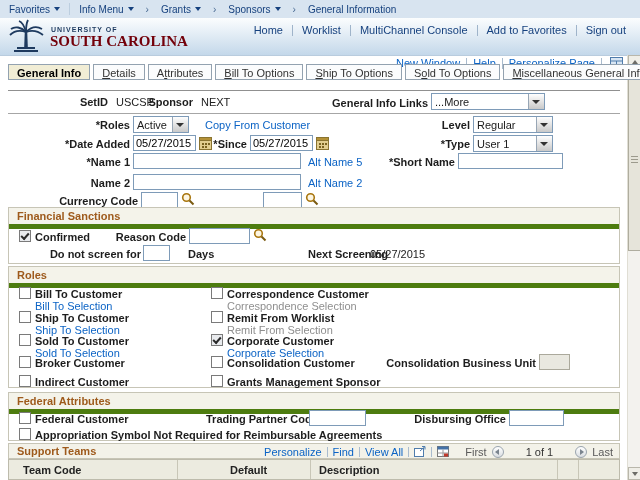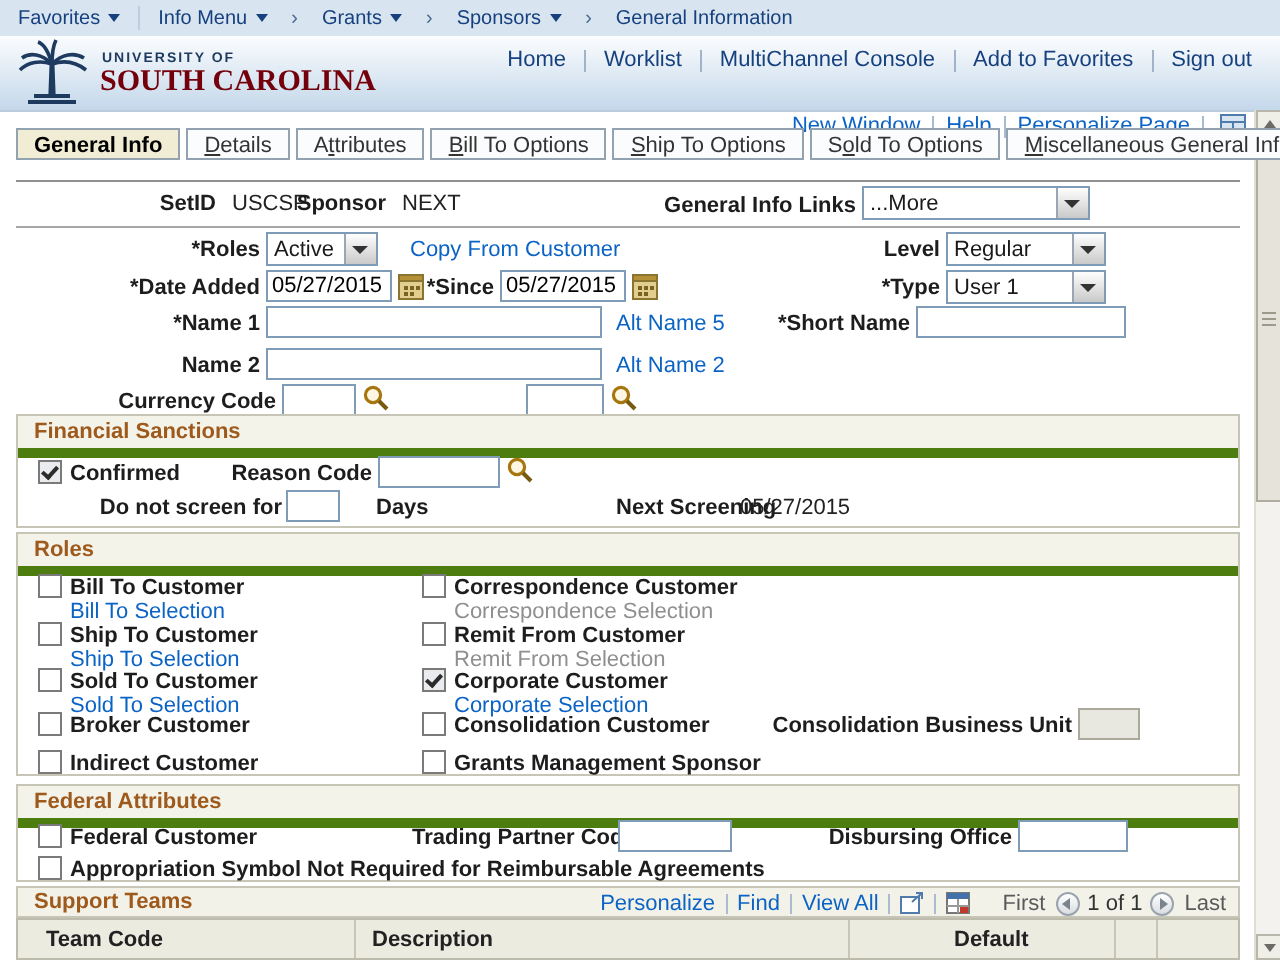--- a/index.html
+++ b/index.html
@@ -75,21 +75,21 @@
          padding:0 8px;font-weight:bold;color:#9E5A1C}
 
   
   .stbar{position:absolute;left:8px;top:443px;width:612px;height:16px;background:#F3F2E9;
          border:1px solid #C7C5B6;box-sizing:border-box}
   .sttitle{position:absolute;left:8px;top:1px;font-weight:bold;color:#9E5A1C}
   .sttools{position:absolute;right:4px;top:1px;display:flex;align-items:center;height:13px}
   .sttools .tl{color:#0B63C5;cursor:pointer;white-space:nowrap}
   .sttools .pipe{background:#A9BBCE;margin:0 5px;height:10px}
   .pgtxt{color:#5A5A5A;margin:0 2px;white-space:nowrap}
-  .pgcnt{color:#333;margin:0 1px;white-space:nowrap}
+  .pgcnt{color:#333;margin:0 19px;white-space:nowrap}
   .pgbtn{width:12px;height:12px;border-radius:50%;border:1px solid #9AA4AE;
          background:linear-gradient(#FFF,#D9DDE1);position:relative;margin:0 3px;cursor:pointer;box-sizing:border-box}
   .pgbtn.prev::after{content:"";position:absolute;left:2px;top:2px;border-top:3px solid transparent;border-bottom:3px solid transparent;border-right:4px solid #7A848E}
   .pgbtn.next::after{content:"";position:absolute;left:4px;top:2px;border-top:3px solid transparent;border-bottom:3px solid transparent;border-left:4px solid #7A848E}
   .stgap{width:14px}
 
   
   .thead{position:absolute;left:8px;top:459px;width:612px;height:21px;background:#ECEBE0;
          border:1px solid #BDBBAC;box-sizing:border-box;display:flex}
   .th{border-right:1px solid #C8C6B7;font-weight:bold;padding-top:4px;box-sizing:border-box;color:#222;white-space:nowrap;overflow:hidden}
@@ -291,21 +291,21 @@
     <span class="llbl" style="left:26px;top:21px">Bill To Customer</span>
     <span class="link" style="left:26px;top:33px">Bill To Selection</span>
     <span class="cb" style="left:202px;top:20px"></span>
     <span class="llbl" style="left:218px;top:21px">Correspondence Customer</span>
     <span class="glink" style="left:218px;top:33px">Correspondence Selection</span>
 
     <span class="cb" style="left:10px;top:44px"></span>
     <span class="llbl" style="left:26px;top:45px">Ship To Customer</span>
     <span class="link" style="left:26px;top:57px">Ship To Selection</span>
     <span class="cb" style="left:202px;top:44px"></span>
-    <span class="llbl" style="left:218px;top:45px">Remit From Customer</span>
+    <span class="llbl" style="left:218px;top:45px">Remit From Worklist</span>
     <span class="glink" style="left:218px;top:57px">Remit From Selection</span>
 
     <span class="cb" style="left:10px;top:67px"></span>
     <span class="llbl" style="left:26px;top:68px">Sold To Customer</span>
     <span class="link" style="left:26px;top:80px">Sold To Selection</span>
     <span class="cb checked" style="left:202px;top:67px"></span>
     <span class="llbl" style="left:218px;top:68px">Corporate Customer</span>
     <span class="link" style="left:218px;top:80px">Corporate Selection</span>
 
     <span class="cb" style="left:10px;top:89px"></span>
@@ -358,19 +358,19 @@
       <span class="pgtxt">First</span>
       <span class="pgbtn prev"></span>
       <span class="pgcnt">1 of 1</span>
       <span class="pgbtn next"></span>
       <span class="pgtxt">Last</span>
     </div>
   </div>
 
   <div class="thead">
     <div class="th" style="width:169px;padding-left:14px">Team Code</div>
+    <div class="th" style="width:133px;padding-left:52px">Default</div>
     <div class="th" style="width:247px;padding-left:8px">Description</div>
-    <div class="th" style="width:133px;padding-left:52px">Default</div>
     <div class="th" style="width:21px"></div>
     <div class="th" style="width:40px;border-right:none"></div>
   </div>
 
 </div>
 
 </body></html>

